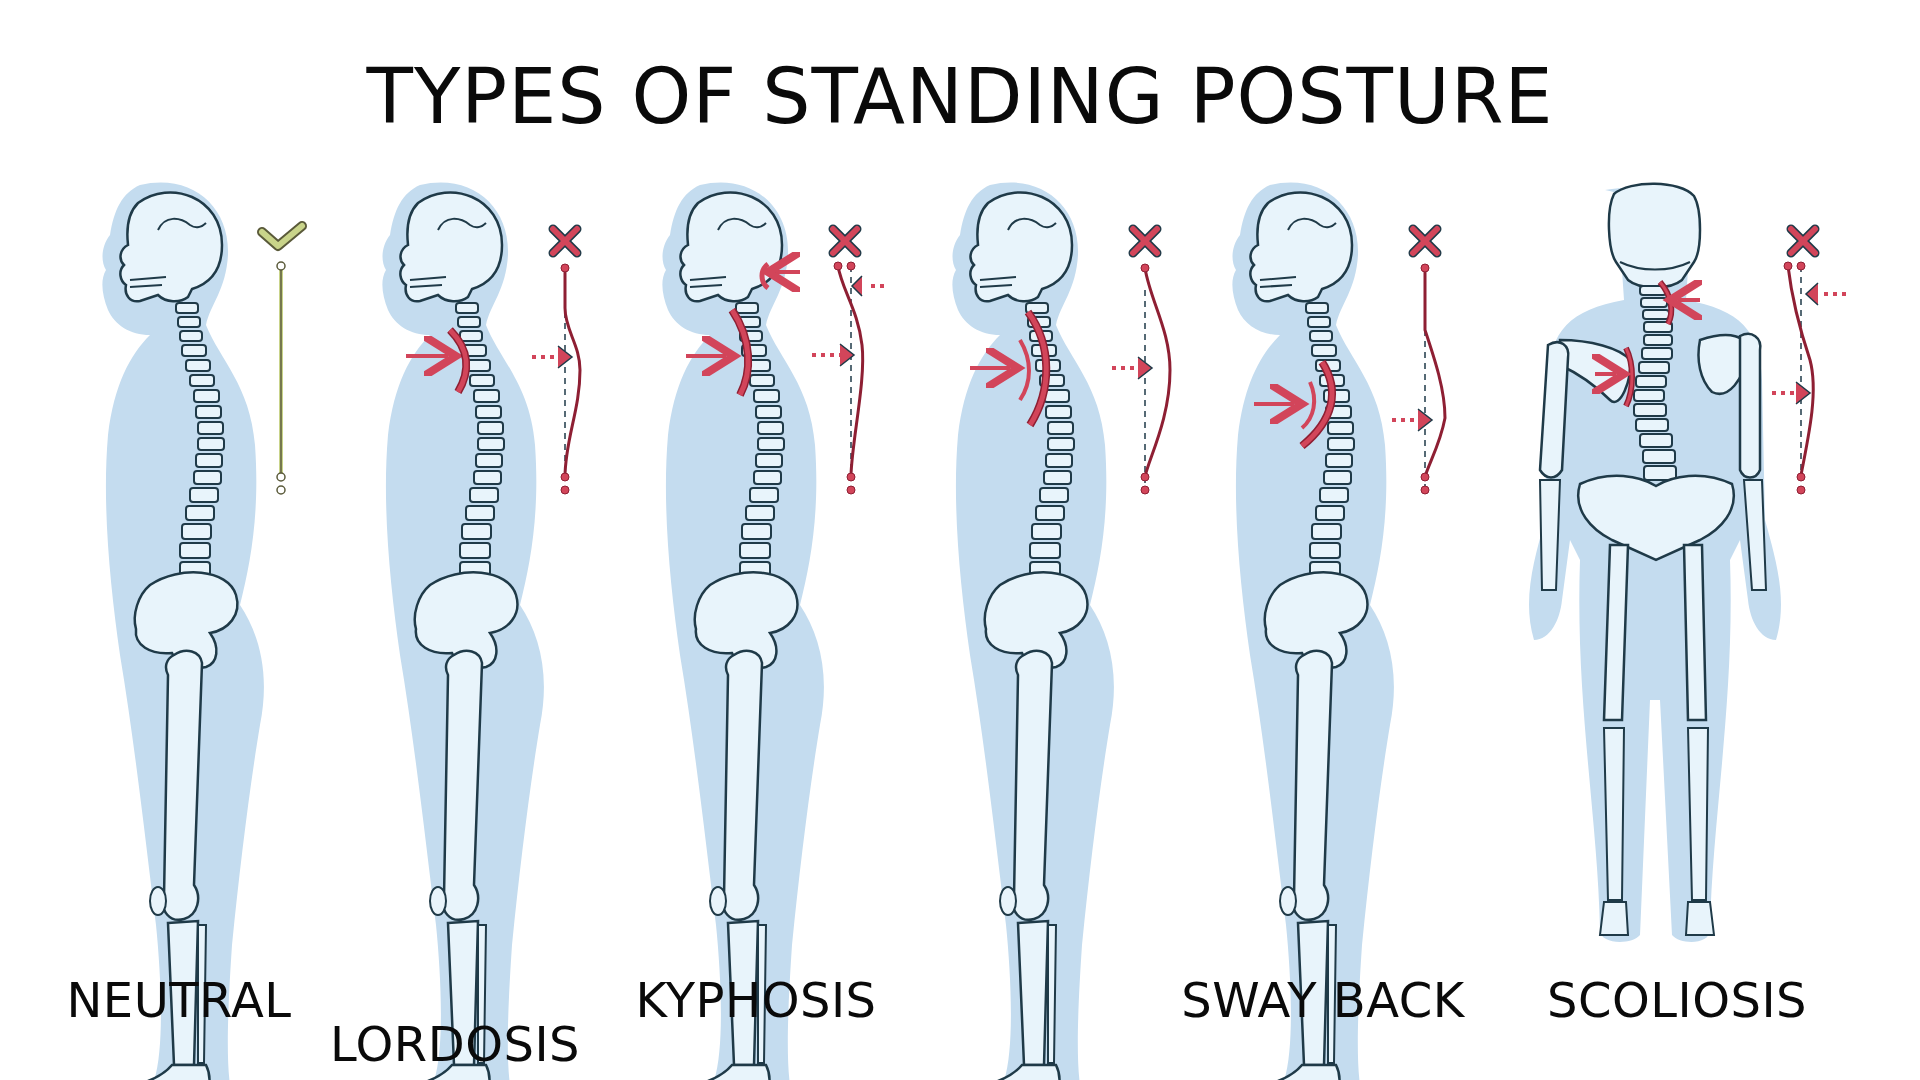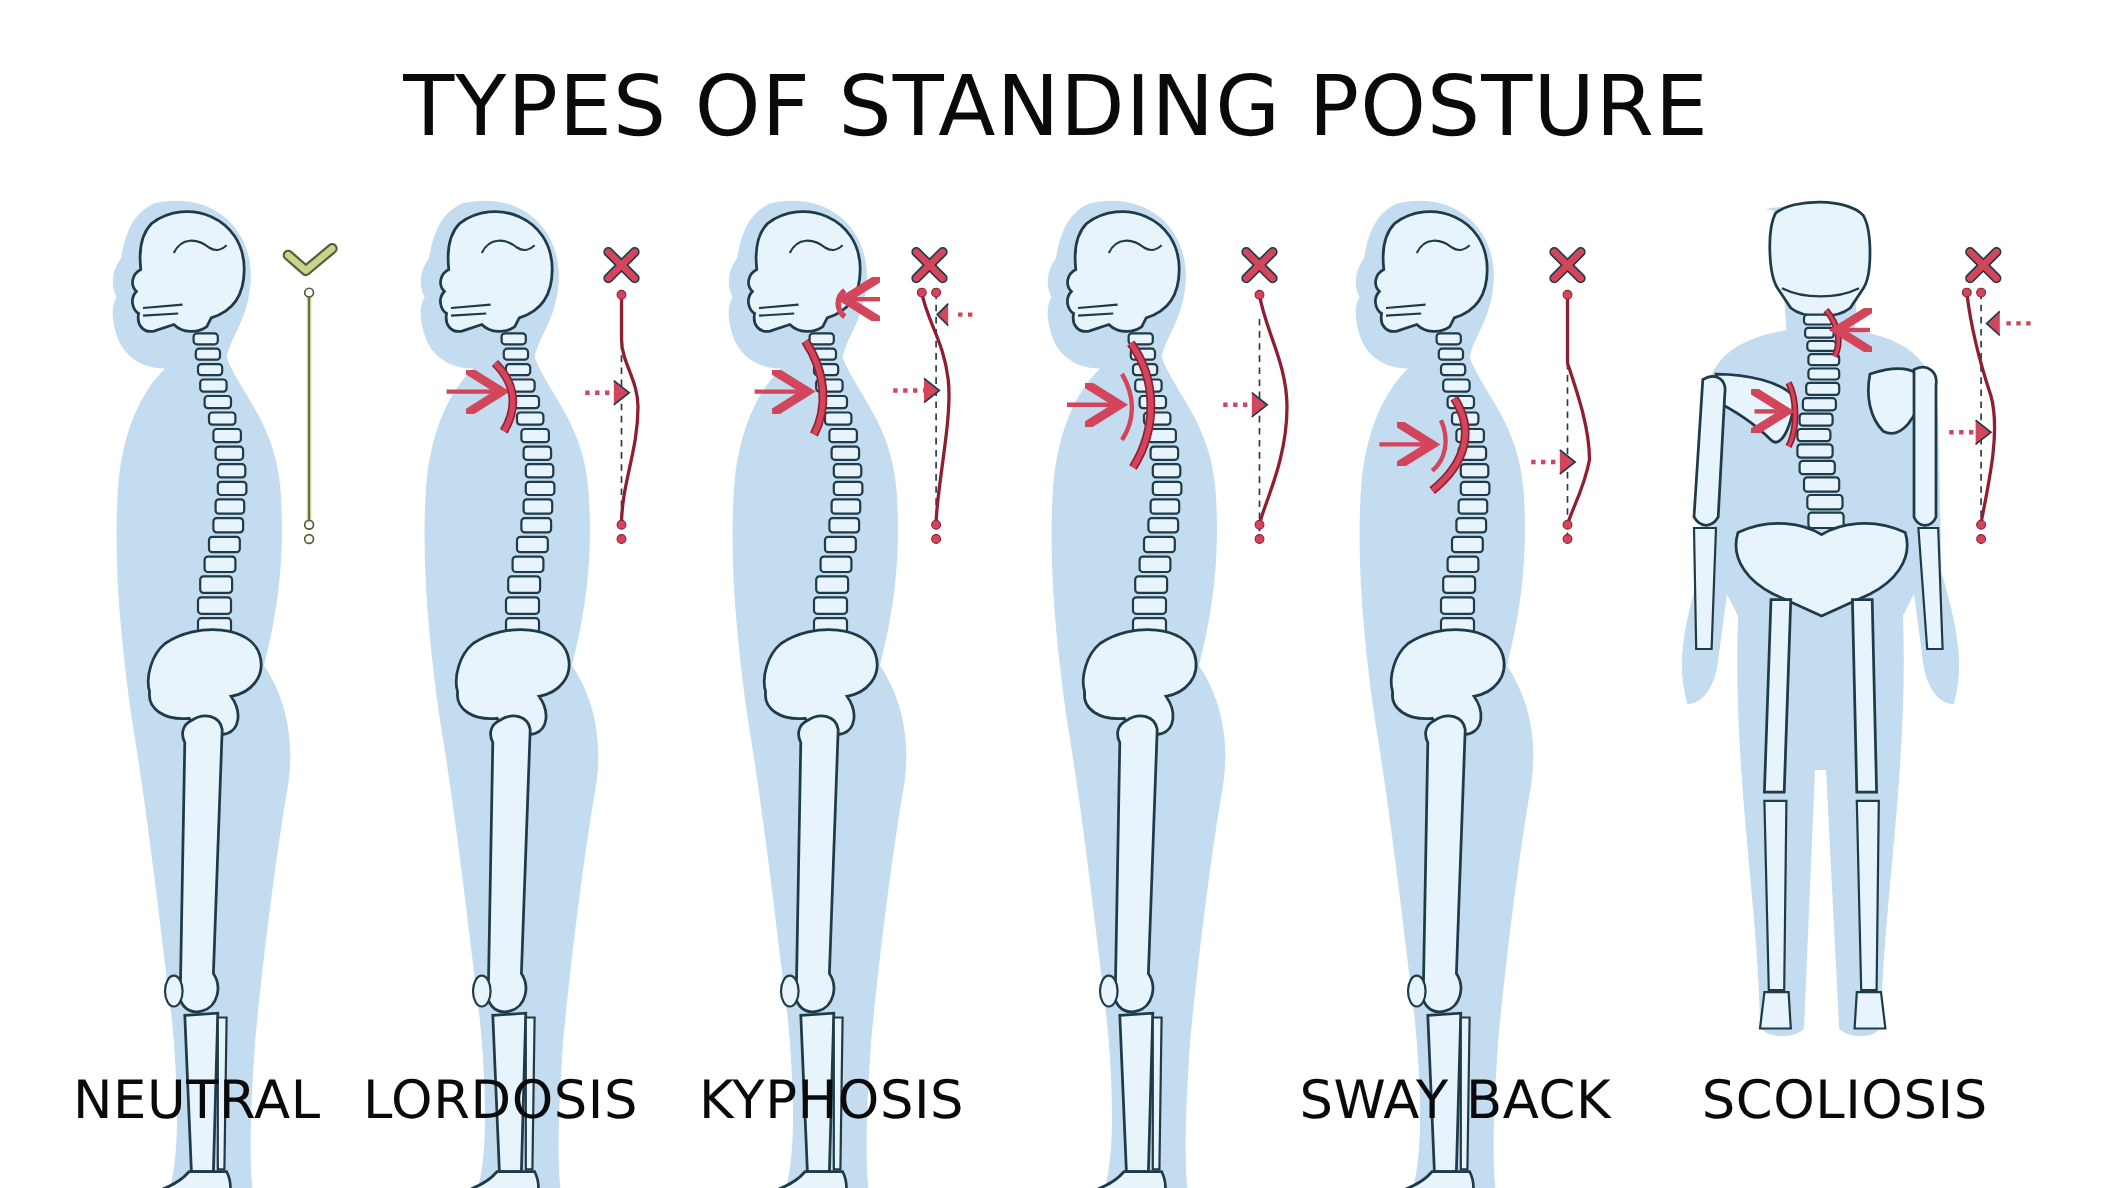--- a/index.html
+++ b/index.html
@@ -221,17 +221,17 @@
         <circle cx="1801" cy="490" r="4" fill="#d2455a" stroke="#8e1f33"></circle>
         <path d="M1846,294 L1820,294" stroke="#d2455a" stroke-width="4" stroke-dasharray="4,5"></path>
         <path d="M1818,283 L1806,294 L1818,305" fill="#d2455a" stroke="#1f3a48" stroke-width="1.5"></path>
         <path d="M1772,393 L1796,393" stroke="#d2455a" stroke-width="4" stroke-dasharray="4,5"></path>
         <path d="M1796,382 L1810,393 L1796,404" fill="#d2455a" stroke="#1f3a48" stroke-width="1.5"></path>
       </g>
     </g>
   </svg>
 
   <div class="label" style="left:179px;">NEUTRAL</div>
-  <div class="label" style="left:455px;">LORDOSIS</div>
+  <div class="label" style="left:455px;margin-top:44px;">LORDOSIS</div>
   <div class="label" style="left:746px;margin-left:10px;">KYPHOSIS</div>
   <div class="label" style="left:1323px;">SWAY BACK</div>
   <div class="label" style="left:1638px;margin-left:39px;">SCOLIOSIS</div>
 </div>
 
 </body></html>

